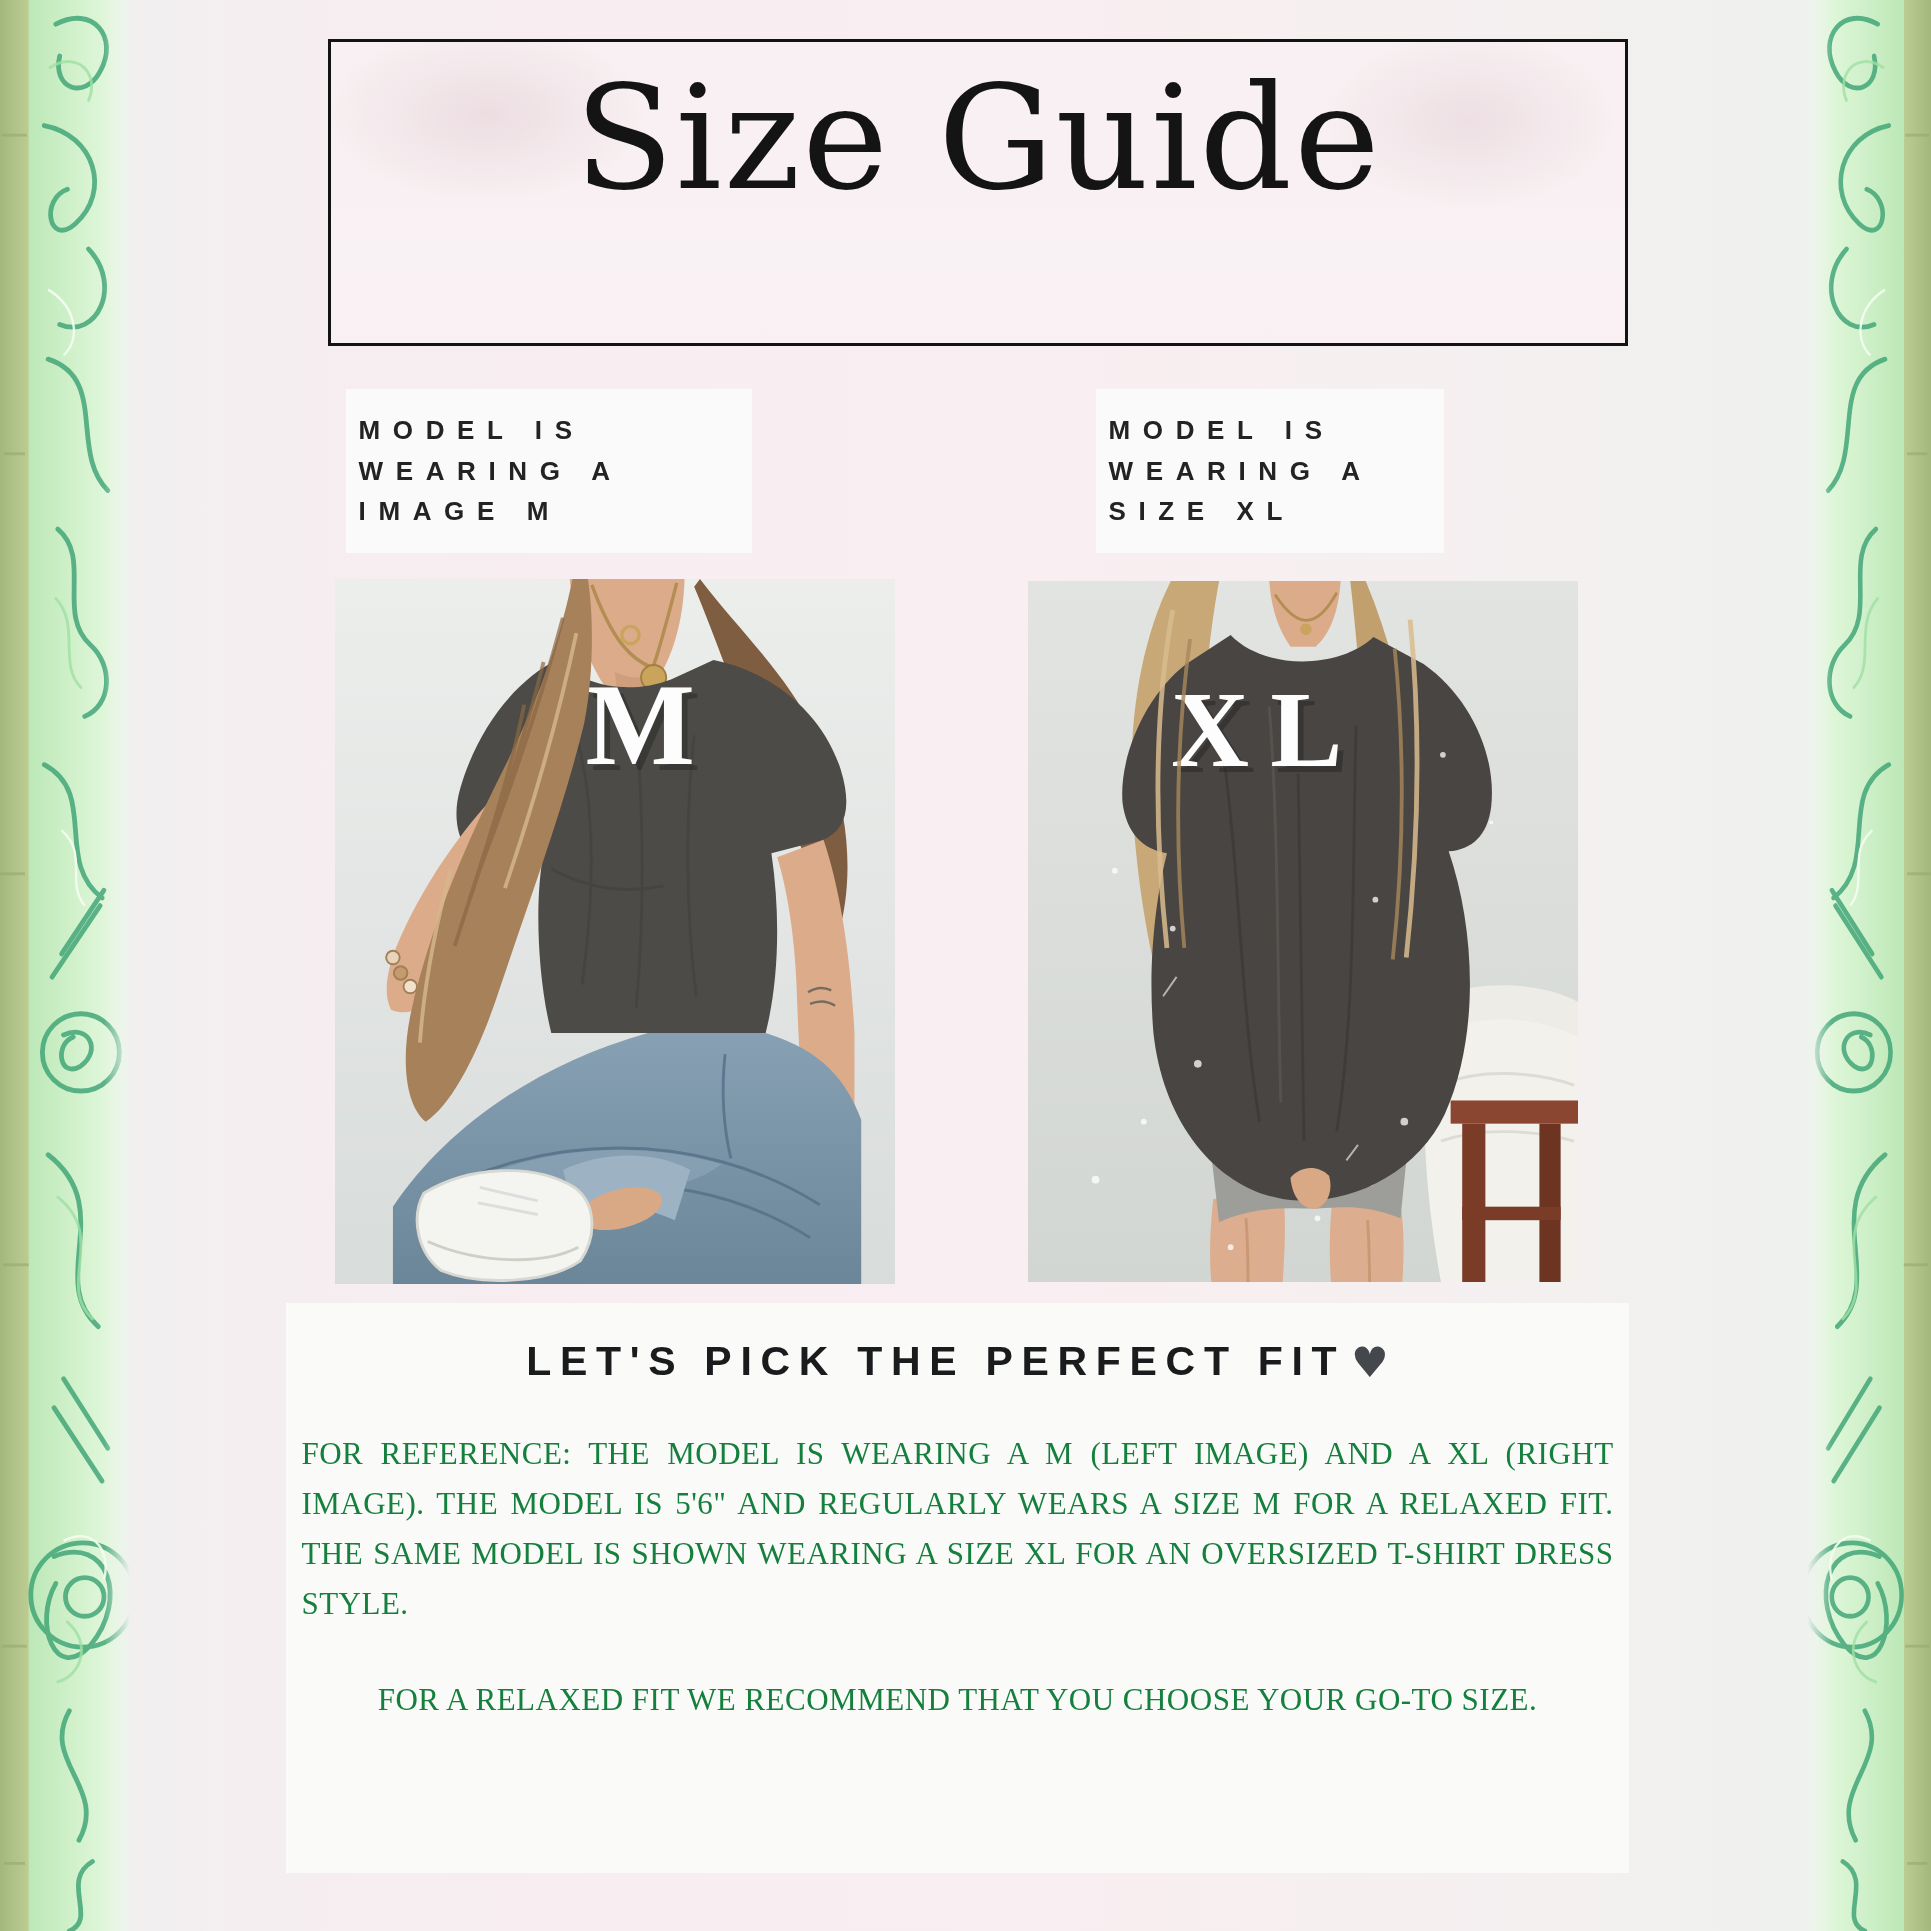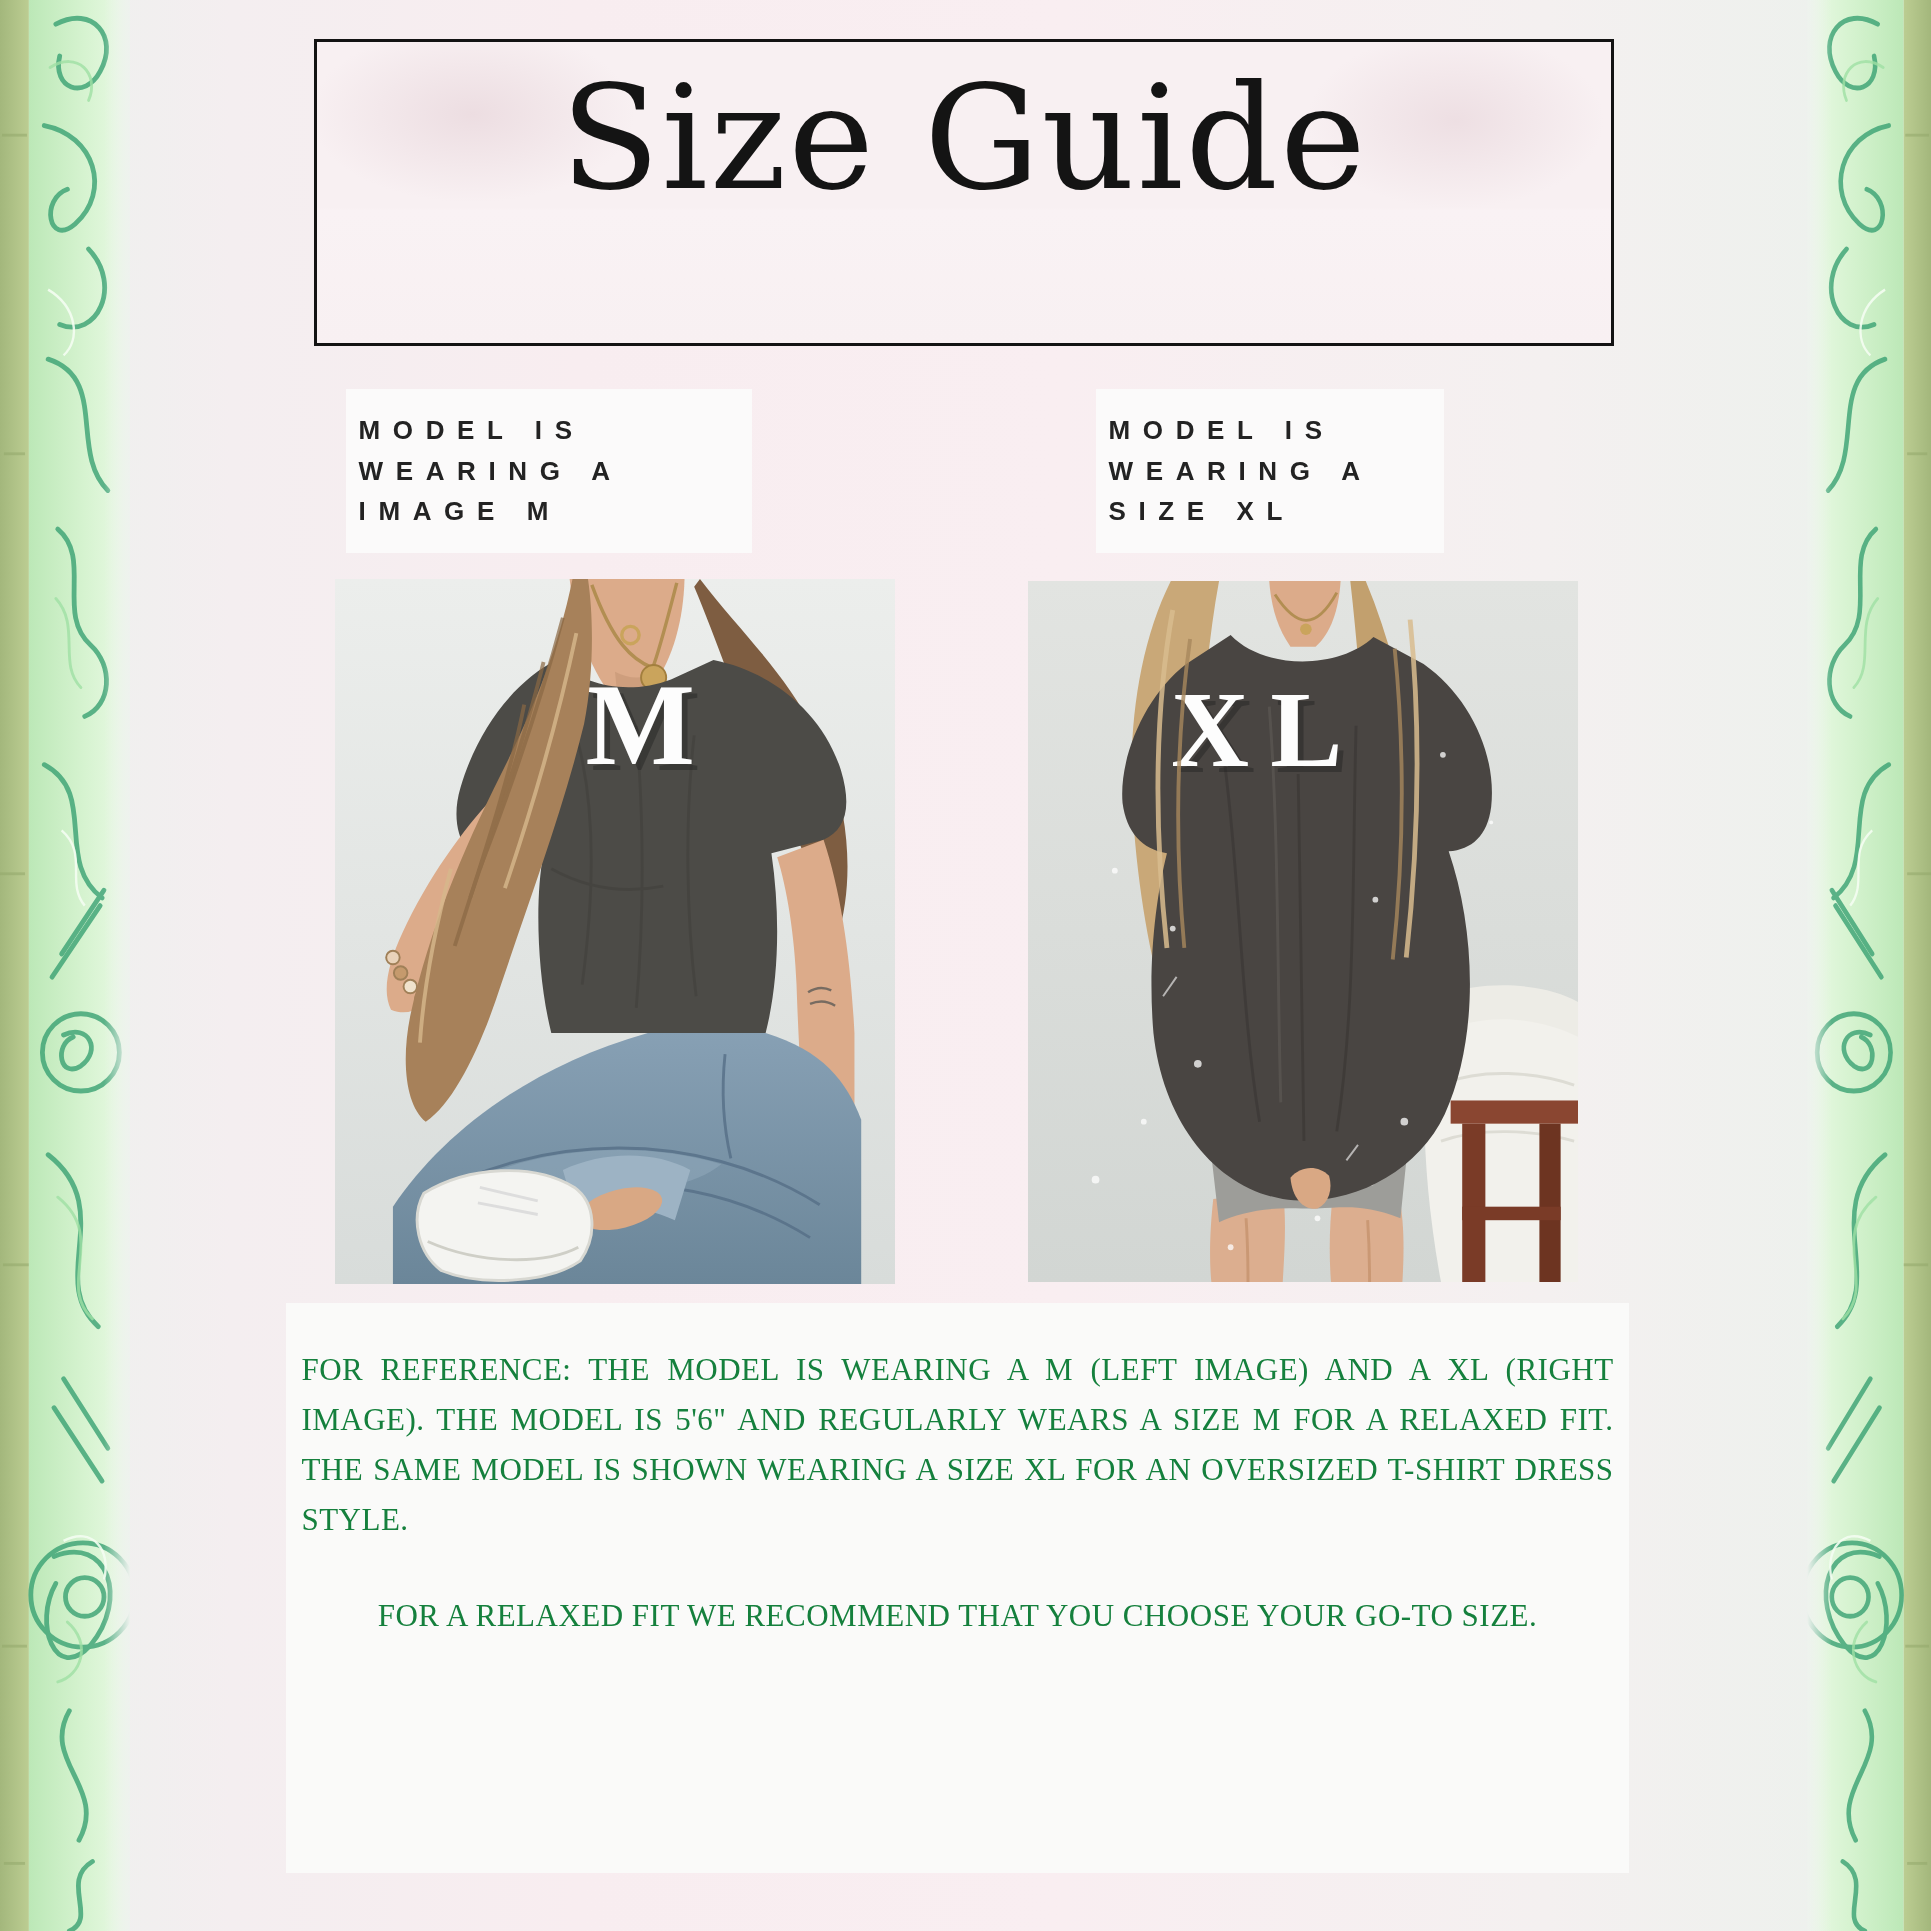--- a/index.html
+++ b/index.html
@@ -9,21 +9,21 @@
     font-family:"Liberation Sans",sans-serif;color:#1c1c1c;
   }
   .abs{position:absolute;}
   
   .side-border{top:0;height:1931px;}
   .side-border svg{display:block;width:100%;height:100%;}
   #border-left{left:0;width:130px;}
   #border-right{right:0;width:124px;transform:scaleX(-1);}
   
   .title-box{
-    left:314px;top:39px;width:1294px;height:301px;
+    left:328px;top:39px;width:1294px;height:301px;
     border:3.9px solid #131313;
     background:
       radial-gradient(232px 126px at 12% 24%, rgba(227,206,212,.55), rgba(227,206,212,0) 70%),
       radial-gradient(212px 126px at 88% 26%, rgba(227,206,212,.5), rgba(227,206,212,0) 70%),
       linear-gradient(180deg,#f8f0f2 0%,#f8f0f2 55%,#f9f2f4 56%,#f8f0f2 100%);
     text-align:center;
   }
   .title-text{
     margin-top:13.5px;
     font-family:"DejaVu Serif",serif;
@@ -355,18 +355,21 @@
         <path d="M396,40 C406,140 406,260 392,390"></path>
       </g>
       <g stroke="#a8875c" stroke-width="4" fill="none" opacity=".8">
         <path d="M168,60 C154,160 152,270 162,380"></path>
         <path d="M380,70 C390,170 390,280 378,392"></path>
       </g>
     </svg>
   </div>
 
   <div class="abs fit-panel">
+    <div class="fit-heading">
+      <span>LET'S PICK THE PERFECT FIT</span><span class="heart">♥</span>
+    </div>
     <p id="fit-p1" class="fit-paragraph">FOR REFERENCE: THE MODEL IS WEARING A M (LEFT IMAGE) AND A XL (RIGHT IMAGE). THE MODEL IS 5'6" AND REGULARLY WEARS A SIZE M FOR A RELAXED FIT. THE SAME MODEL IS SHOWN WEARING A SIZE XL FOR AN OVERSIZED T-SHIRT DRESS STYLE.</p>
     <p id="fit-p2" class="fit-paragraph single">FOR A RELAXED FIT WE RECOMMEND THAT YOU CHOOSE YOUR GO-TO SIZE.</p>
   </div>
 
 </div>
 
 
 </body></html>

